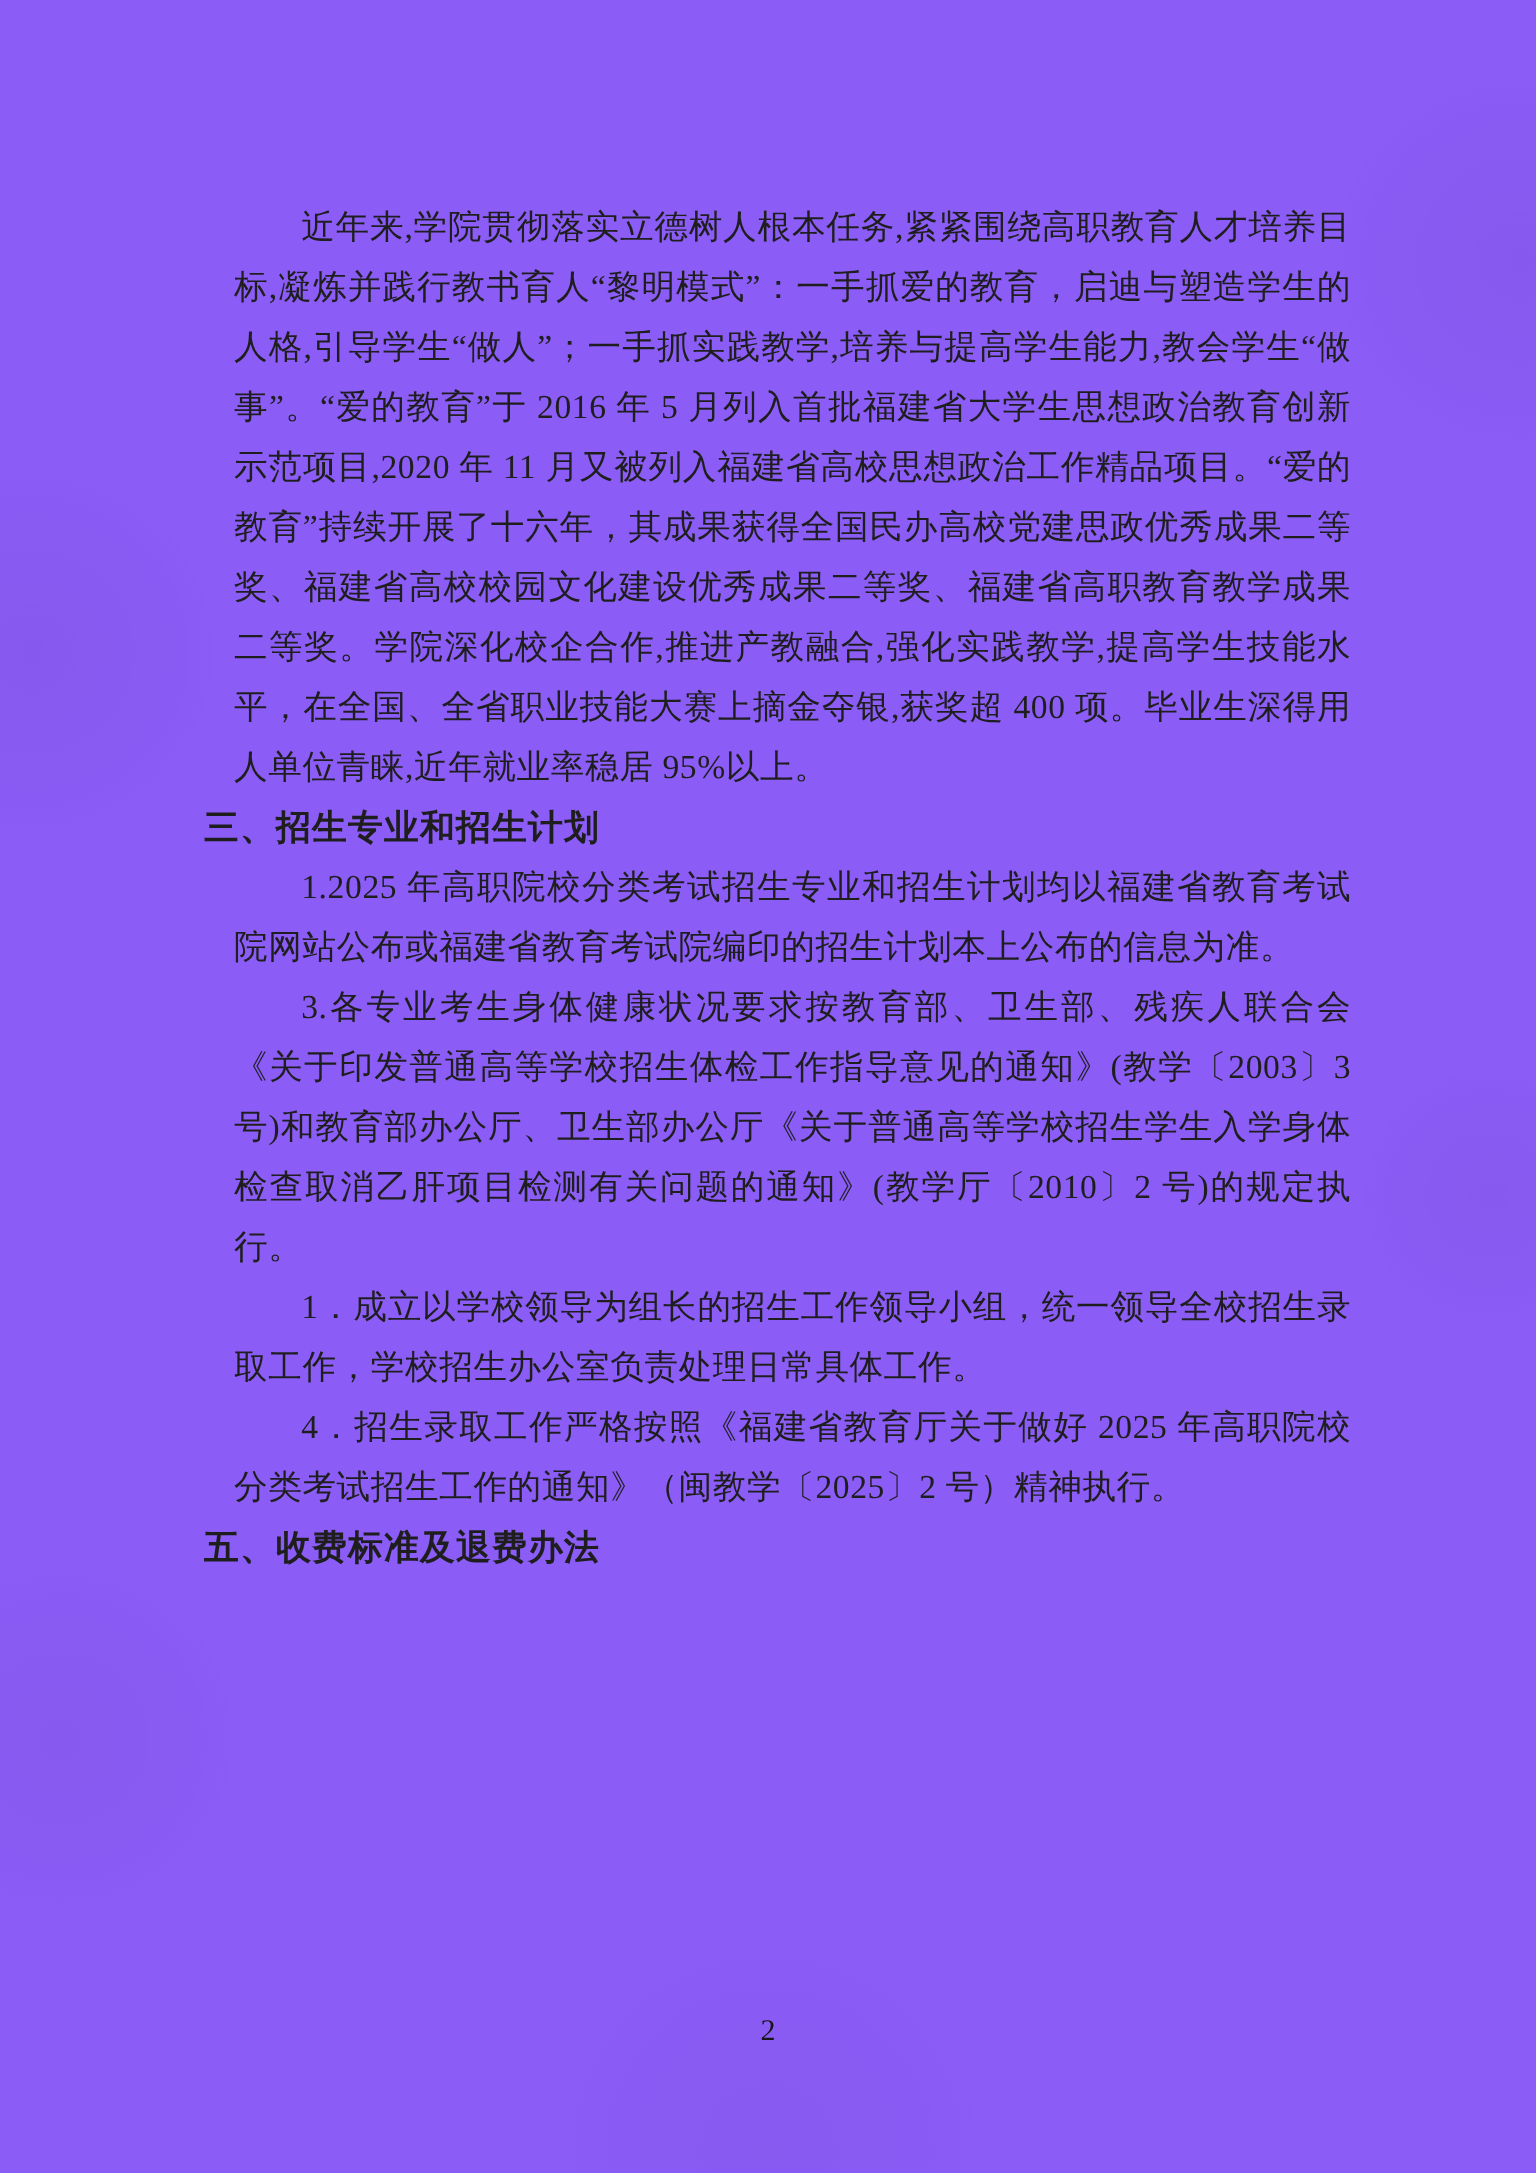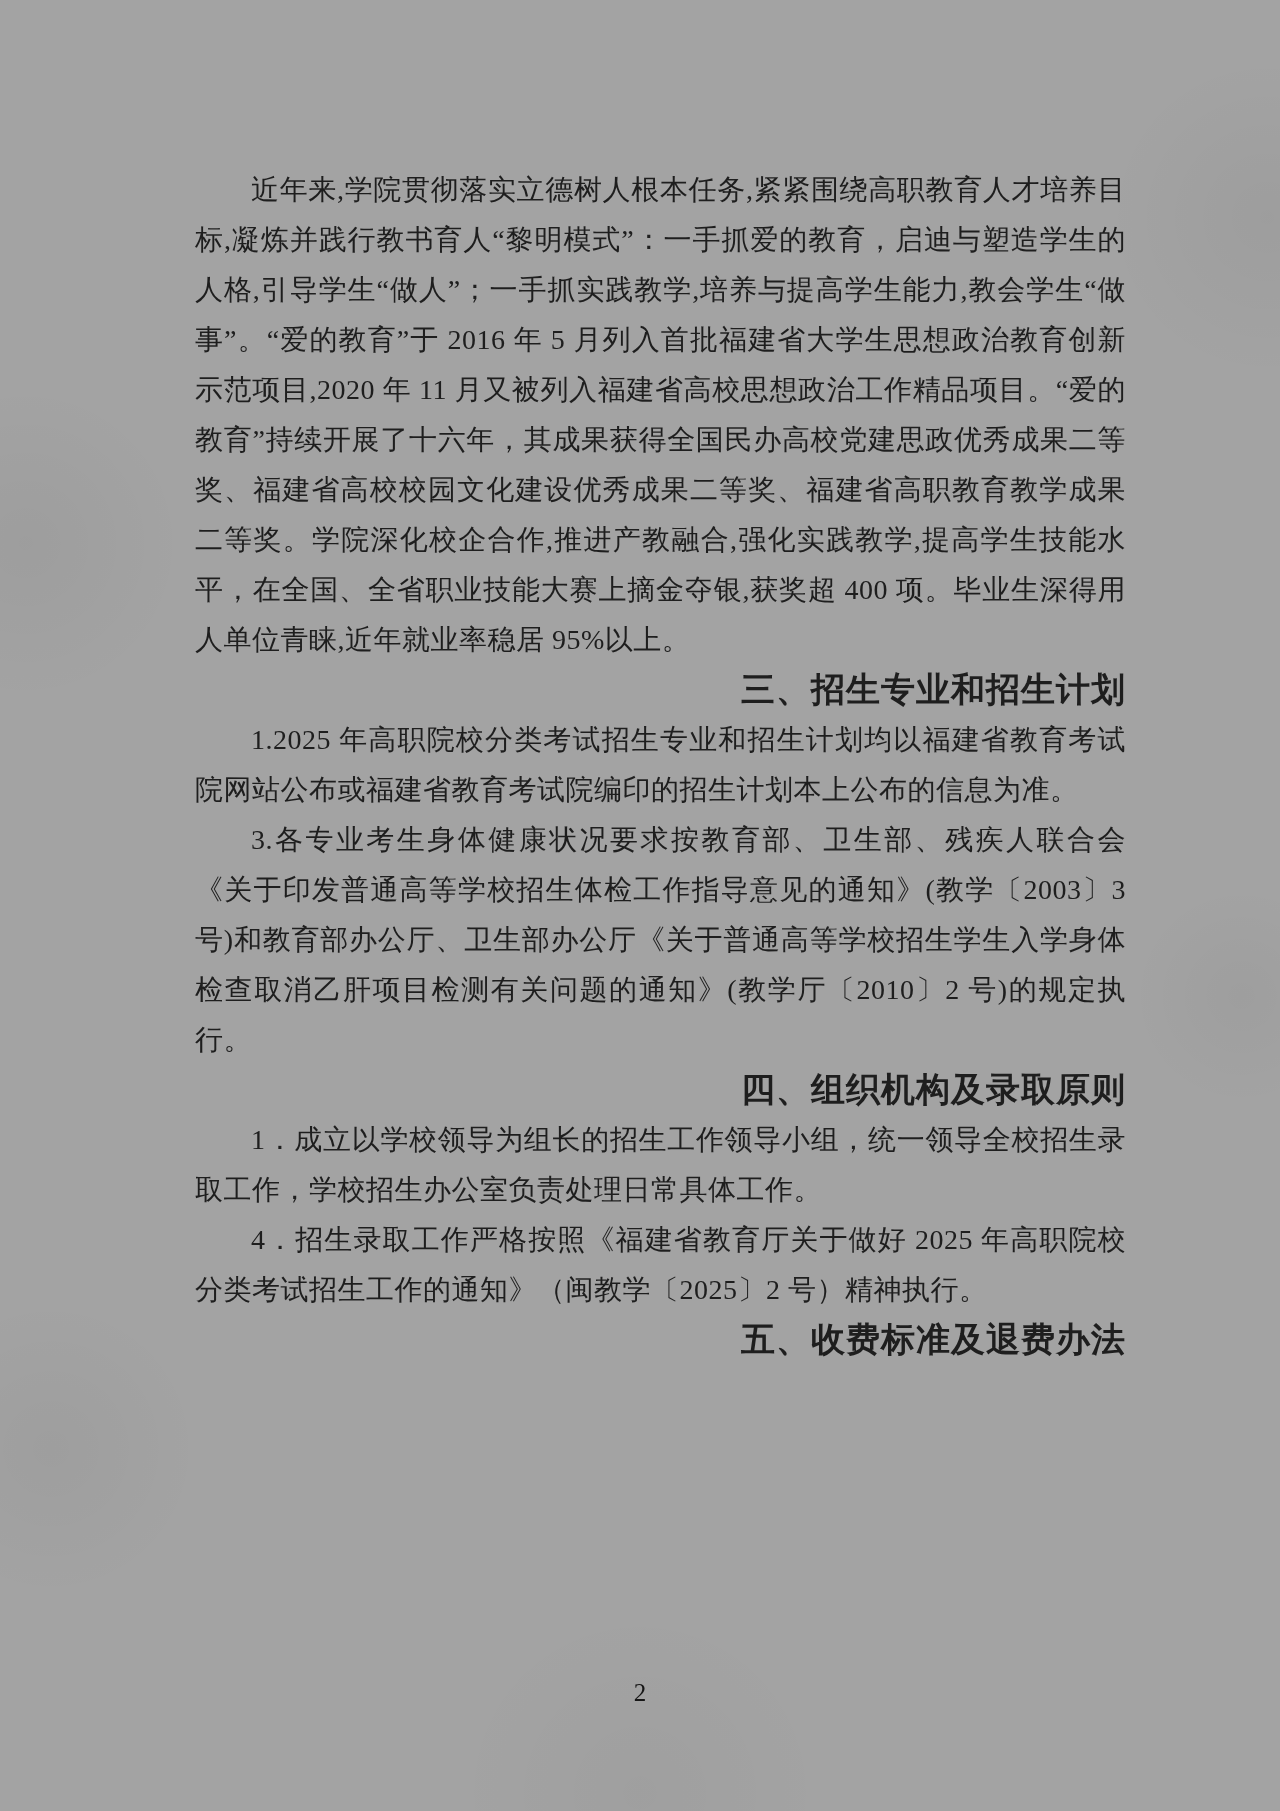--- a/index.html
+++ b/index.html
@@ -5,21 +5,21 @@
   html, body {
     margin: 0;
     padding: 0;
     background: #e8e8e8;
   }
   .page {
     position: relative;
     width: 1280px;
     height: 1811px;
     margin: 0 auto;
-    background: #a3a3a3;
+    background: #8b5cf6;
     overflow: hidden;
     font-family: "Liberation Serif", "DejaVu Serif", serif;
     color: #1e1e1e;
   }
   
   .page::before {
     content: "";
     position: absolute;
     inset: 0;
     background:
@@ -39,24 +39,24 @@
   .body-para {
     margin: 0 0 0 25px;
     font-size: 28px;
     line-height: 50px;
     text-align: justify;
     text-indent: 56px;
     letter-spacing: 0.5px;
   }
   .section-heading {
     margin: 0;
-    font-size: 34px;
+    font-size: 29px;
     line-height: 50px;
     font-weight: bold;
-    text-align: right;
+    text-align: left;
     letter-spacing: 1px;
   }
   .page-number {
     position: absolute;
     top: 1676px;
     left: 0;
     width: 100%;
     text-align: center;
     font-size: 25px;
     line-height: 34px;
@@ -65,19 +65,18 @@
 </style>
 </head>
 <body>
 
 <div class="page">
   <div class="content">
     <p class="body-para">近年来,学院贯彻落实立德树人根本任务,紧紧围绕高职教育人才培养目标,凝炼并践行教书育人“黎明模式”：一手抓爱的教育，启迪与塑造学生的人格,引导学生“做人”；一手抓实践教学,培养与提高学生能力,教会学生“做事”。“爱的教育”于 2016 年 5 月列入首批福建省大学生思想政治教育创新示范项目,2020 年 11 月又被列入福建省高校思想政治工作精品项目。“爱的教育”持续开展了十六年，其成果获得全国民办高校党建思政优秀成果二等奖、福建省高校校园文化建设优秀成果二等奖、福建省高职教育教学成果二等奖。学院深化校企合作,推进产教融合,强化实践教学,提高学生技能水平，在全国、全省职业技能大赛上摘金夺银,获奖超 400 项。毕业生深得用人单位青睐,近年就业率稳居 95%以上。</p>
     <h2 class="section-heading">三、招生专业和招生计划</h2>
     <p class="body-para">1.2025 年高职院校分类考试招生专业和招生计划均以福建省教育考试院网站公布或福建省教育考试院编印的招生计划本上公布的信息为准。</p>
     <p class="body-para">3.各专业考生身体健康状况要求按教育部、卫生部、残疾人联合会《关于印发普通高等学校招生体检工作指导意见的通知》(教学〔2003〕3 号)和教育部办公厅、卫生部办公厅《关于普通高等学校招生学生入学身体检查取消乙肝项目检测有关问题的通知》(教学厅〔2010〕2 号)的规定执行。</p>
-    <h2 class="section-heading">四、组织机构及录取原则</h2>
     <p class="body-para">1．成立以学校领导为组长的招生工作领导小组，统一领导全校招生录取工作，学校招生办公室负责处理日常具体工作。</p>
     <p class="body-para">4．招生录取工作严格按照《福建省教育厅关于做好 2025 年高职院校分类考试招生工作的通知》（闽教学〔2025〕2 号）精神执行。</p>
     <h2 class="section-heading">五、收费标准及退费办法</h2>
   </div>
   <div class="page-number">2</div>
 </div>
 
 </body></html>

